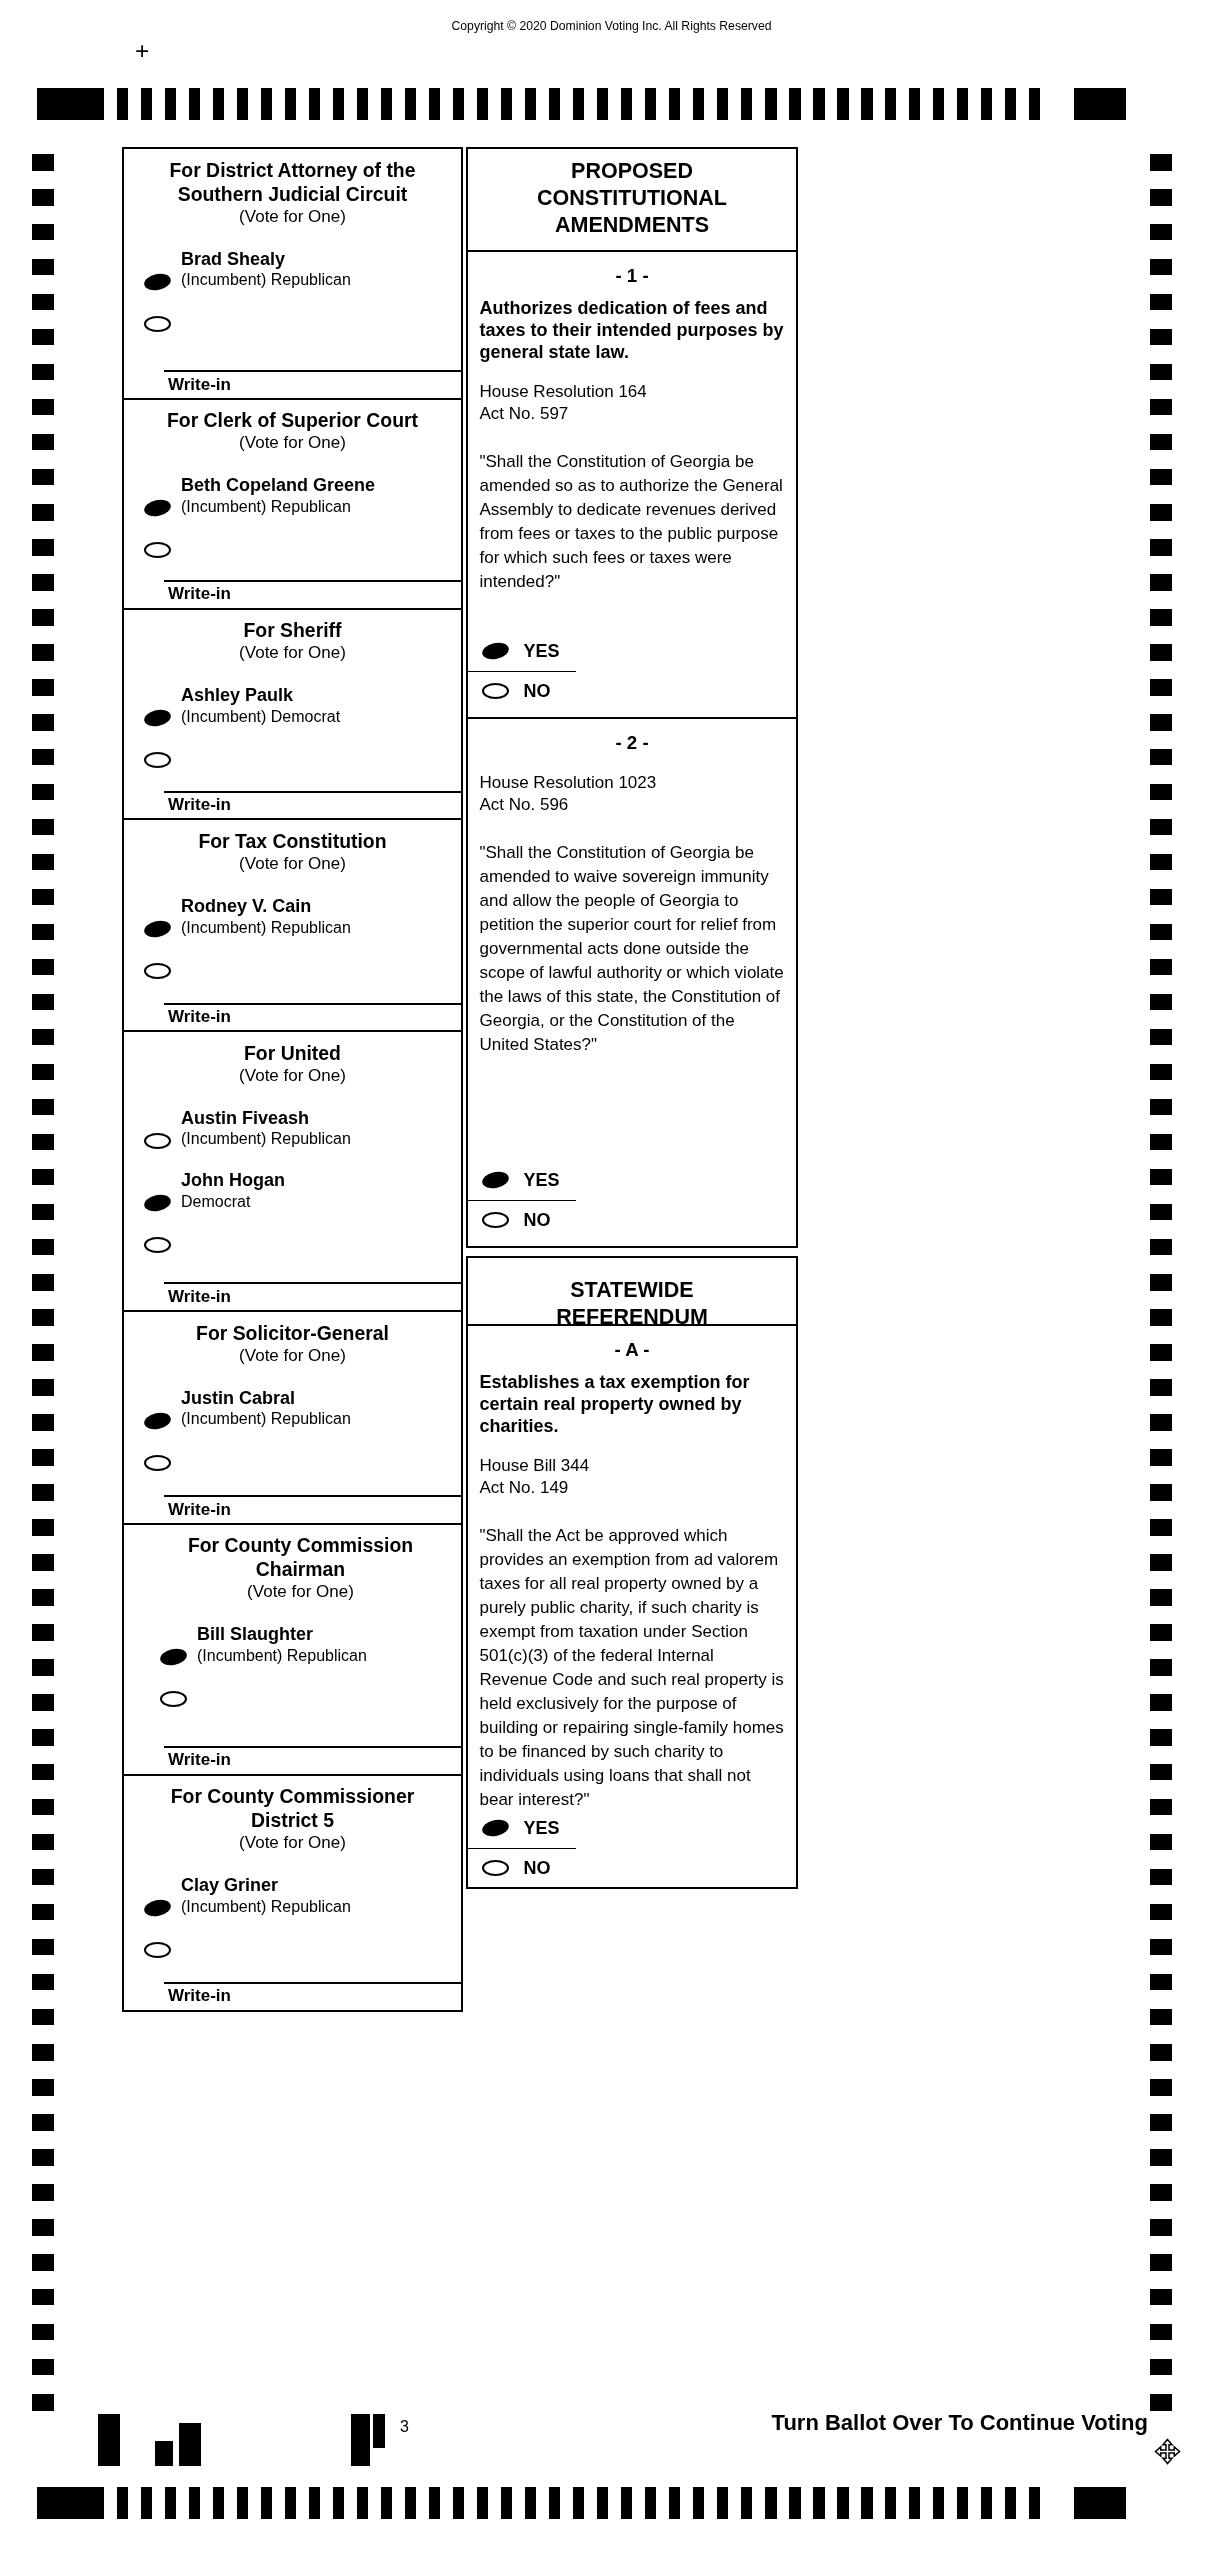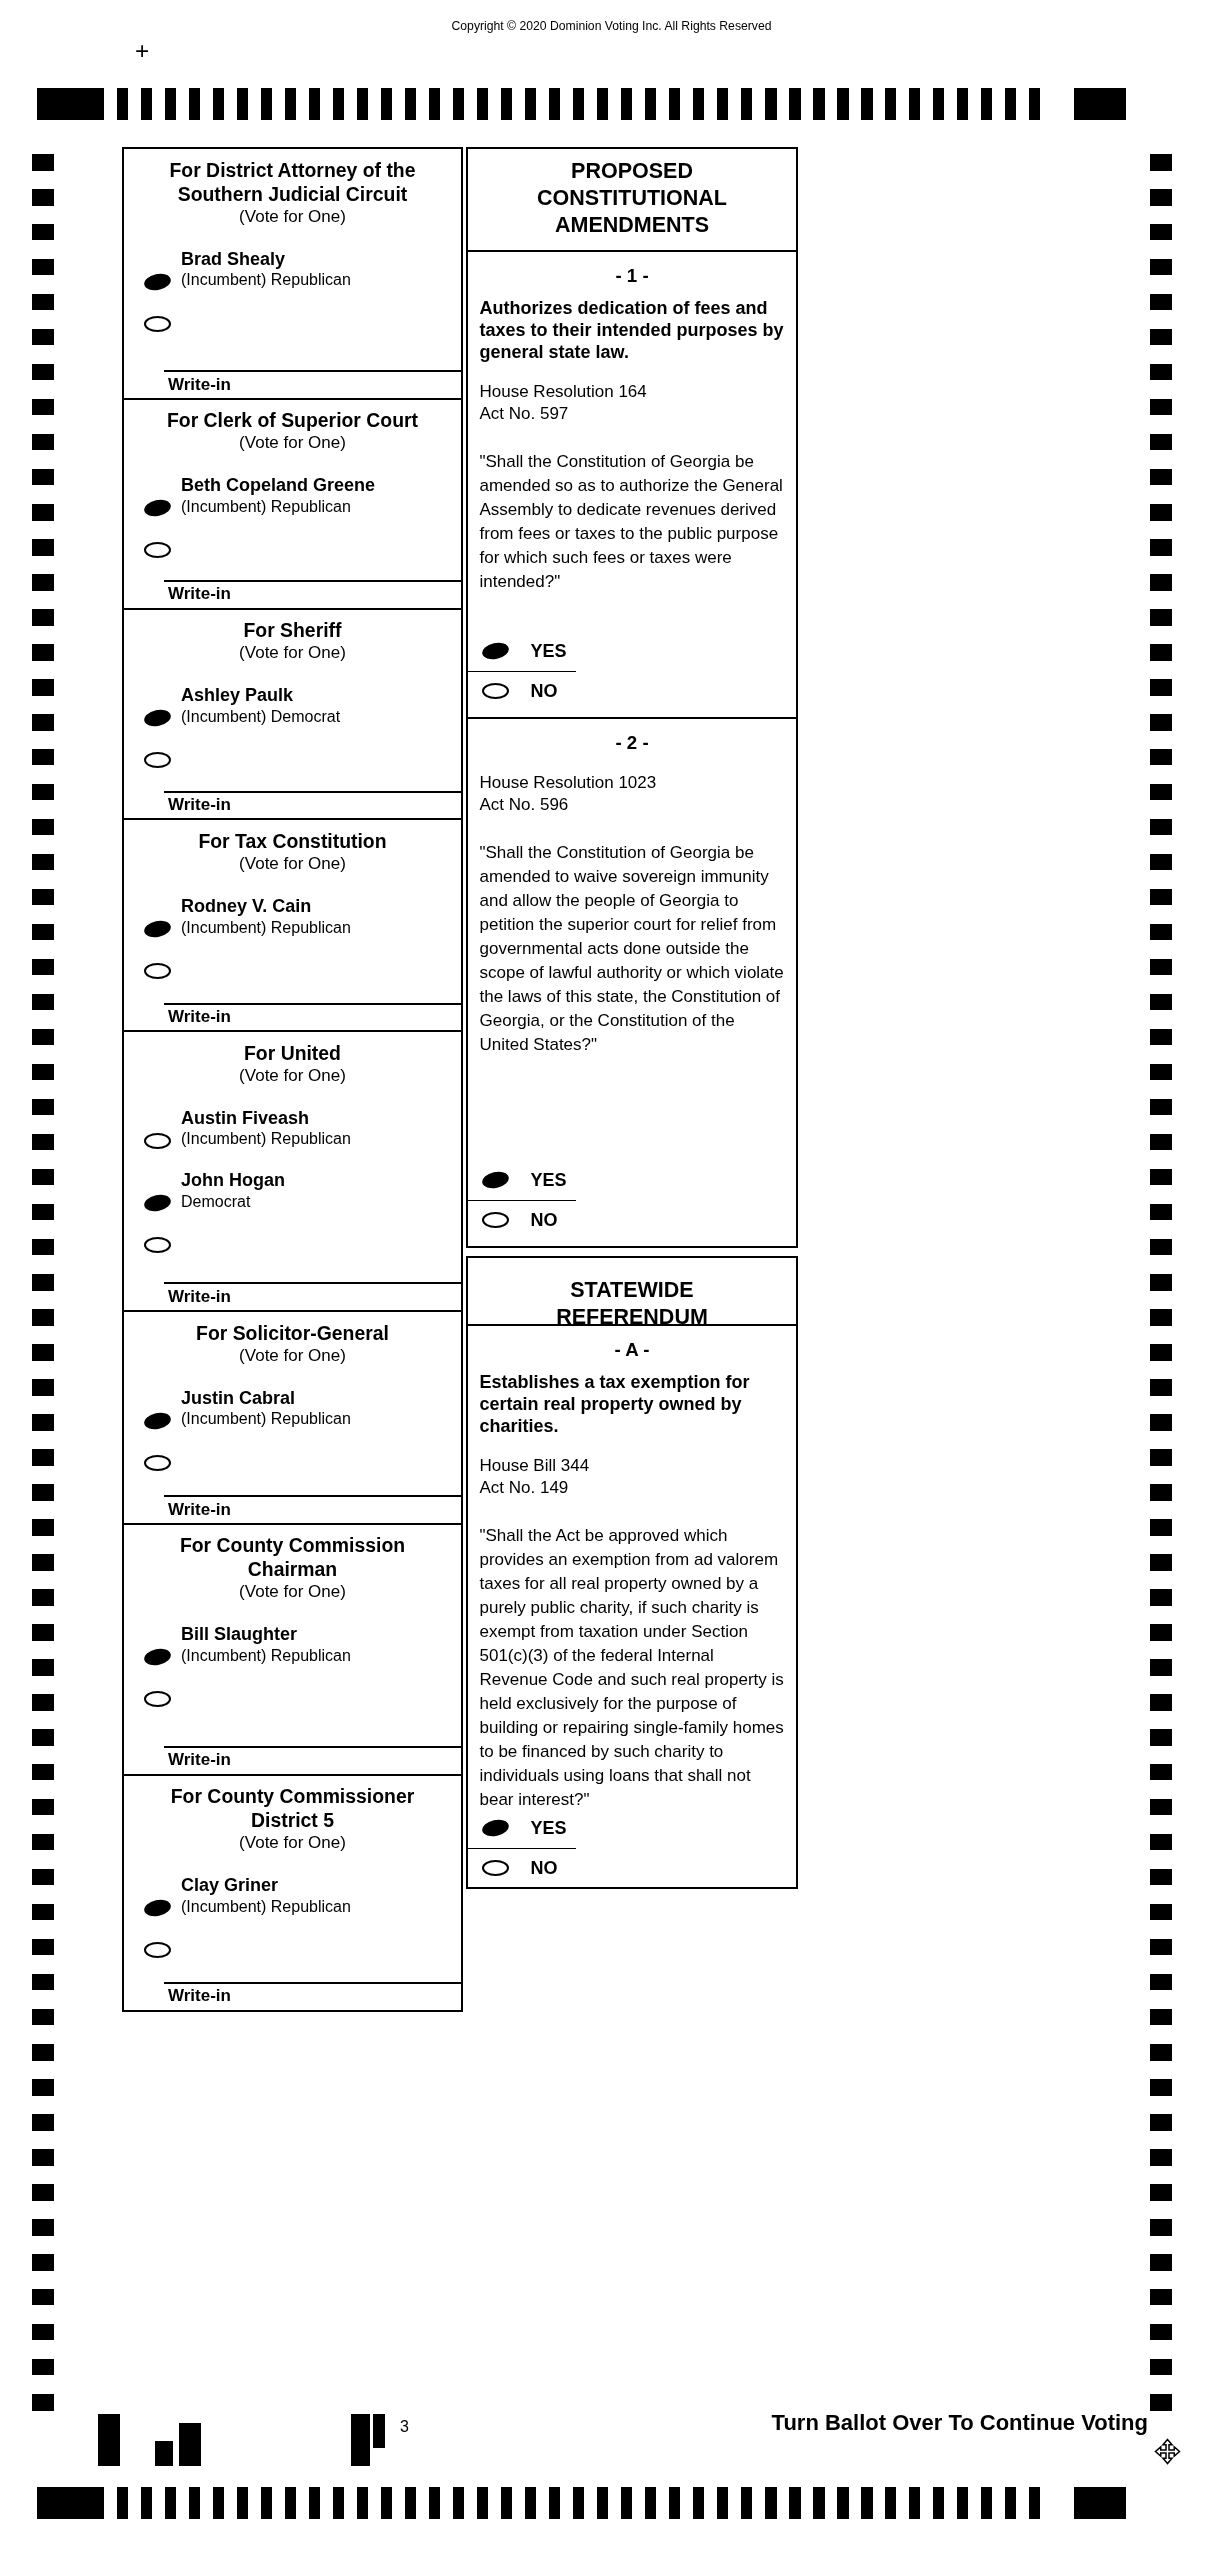--- a/index.html
+++ b/index.html
@@ -29,21 +29,21 @@
 
   
   #contests { position:absolute; left:122px; top:147px; width:341px; }
   .contest { position:relative; border:2.2px solid #000; margin-top:-2.2px; background:#fff; overflow:hidden; }
   #contests .contest:nth-child(1){ height:253px; margin-top:0; }
   #contests .contest:nth-child(2){ height:212px; }
   #contests .contest:nth-child(3){ height:213px; }
   #contests .contest:nth-child(4){ height:214px; }
   #contests .contest:nth-child(5){ height:282px; }
   #contests .contest:nth-child(6){ height:215px; }
-  #contests .contest:nth-child(7){ height:253px; }
+  #contests .contest:nth-child(7){ height:253px;padding-left:16px; }
   #contests .contest:nth-child(8){ height:238px; }
   .c-head { text-align:center; padding-top:8.6px; }
   .c-title { font-weight:bold; font-size:19.4px; line-height:24px; }
   .c-vote { font-size:17px; line-height:21.5px; }
   .cand { display:flex; gap:10px; margin-top:21.5px; padding-left:20px; align-items:flex-end; }
   .cand .oval { margin-top:2.9px; }
   .cand-name { display:block; font-weight:bold; font-size:18px; line-height:21.5px; }
   .cand-party { display:block; font-size:16px; line-height:19.4px; }
   .c-empty-row { margin-top:26px; padding-left:20px; }
   .c-writein { position:absolute; left:0; right:0; bottom:2.9px; }
@@ -59,21 +59,21 @@
   #referendum .m-head { height:60px; padding-top:11px;margin-top:8px; }
   .m-section { position:relative; overflow:hidden; }
   #amendments .m-section:nth-of-type(1){ height:465px; }
   #amendments .m-section:nth-of-type(2){ height:529px; border-top:2.2px solid #000; }
   #referendum .m-section:nth-of-type(1){ height:568px; }
   .m-number { text-align:center; font-weight:bold; font-size:18.7px; line-height:23px; margin-top:11.5px; }
   .m-summary { font-weight:bold; font-size:18px; line-height:22px; margin:10px 10px 0 11.5px; }
   .m-refs { font-size:17px; line-height:21.5px; margin:18.7px 10px 0 11.5px; }
   .m-question { font-size:17px; line-height:24px; margin:26px 10px 0 11.5px; }
   .m-options { position:absolute; left:0; right:0; bottom:11.5px; }
-  .opt { display:flex; gap:21px; padding-left:14.4px; align-items:center; height:29px; }
+  .opt { display:flex; gap:14px; padding-left:14.4px; align-items:center; height:29px; }
   .opt-label { font-weight:bold; font-size:18px; }
   .opt-sep { border-top:1.4px solid #000; width:108px; margin:5px 0; }
 
   
   .turn-text { position:absolute; top:2410px; right:75px; font-weight:bold; font-size:22px; white-space:nowrap; }
   .arrow-icon { position:absolute; left:1154px; top:2438px; }
 
   
   .id-mark { position:absolute; background:#000; }
   .idm1 { left:98px; top:2414px; width:21.5px; height:52px; }

